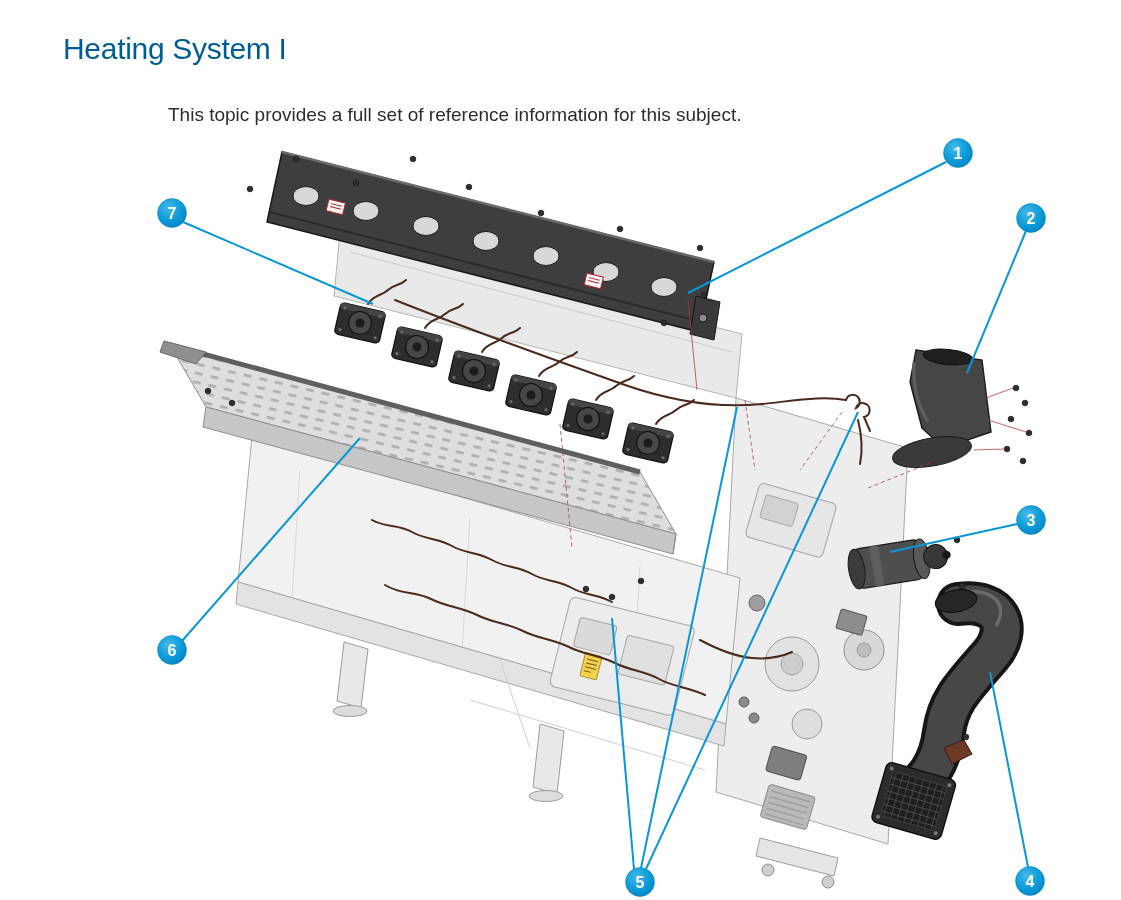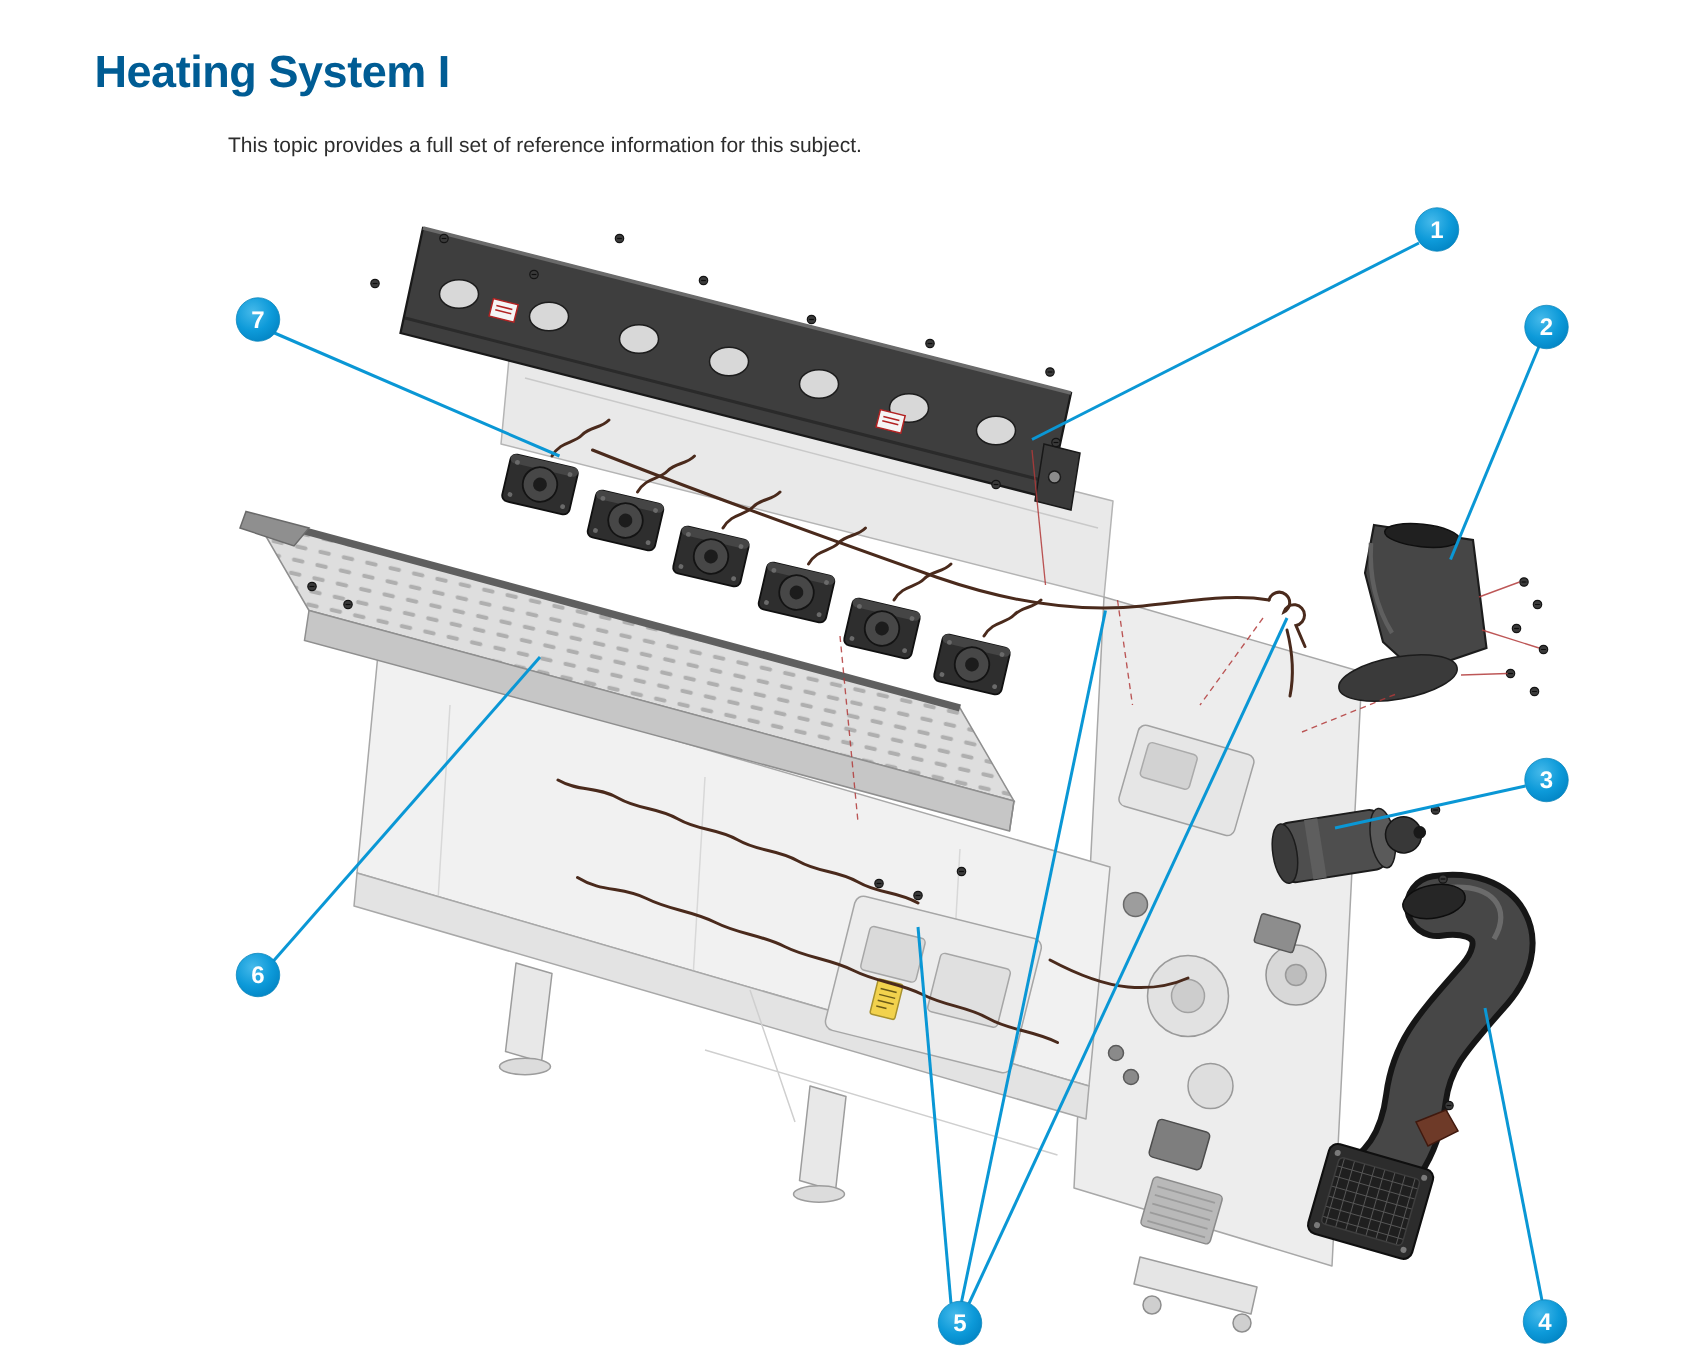--- a/index.html
+++ b/index.html
@@ -10,30 +10,30 @@
     background: #ffffff;
     overflow: hidden;
     font-family: "Liberation Sans", sans-serif;
   }
   .title {
     position: absolute;
     left: 63px;
     top: 32px;
     margin: 0;
     font-size: 30px;
-    font-weight: 700;
+    font-weight: 400;
     letter-spacing: -0.3px;
     color: var(--title-blue, #005c94);
   }
   .subtitle {
     position: absolute;
     left: 152px;
     top: 88px;
-    margin: 0;
-    font-size: 14px;
+    margin: 16px;
+    font-size: 19px;
     color: #2d2d2d;
   }
   .diagram-svg { position: absolute; left: 0; top: 0; }
   .leaders line { stroke: var(--accent-blue, #0a97d5); stroke-width: 2; }
   .co { fill: url(#gBlue); stroke: #0b84ba; stroke-width: 0.5; }
   .con {
     text-anchor: middle;
     font-family: "Liberation Sans", sans-serif;
     font-weight: 700;
     font-size: 16px;

